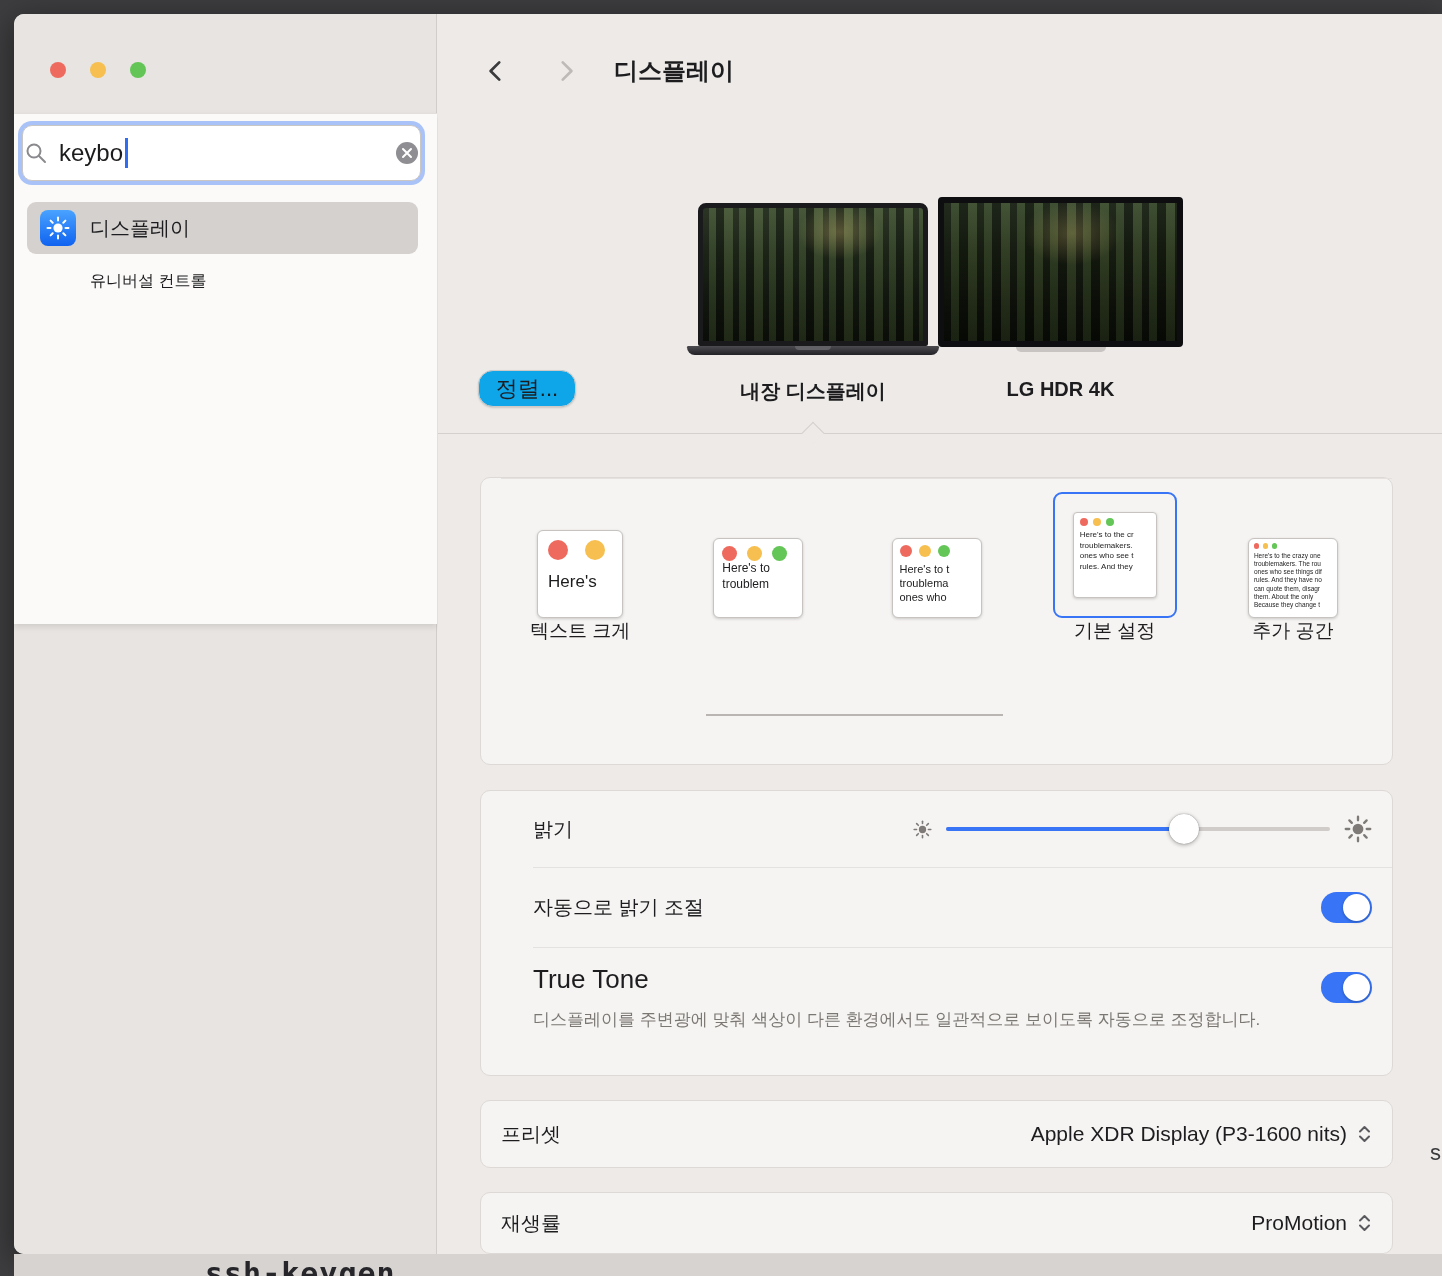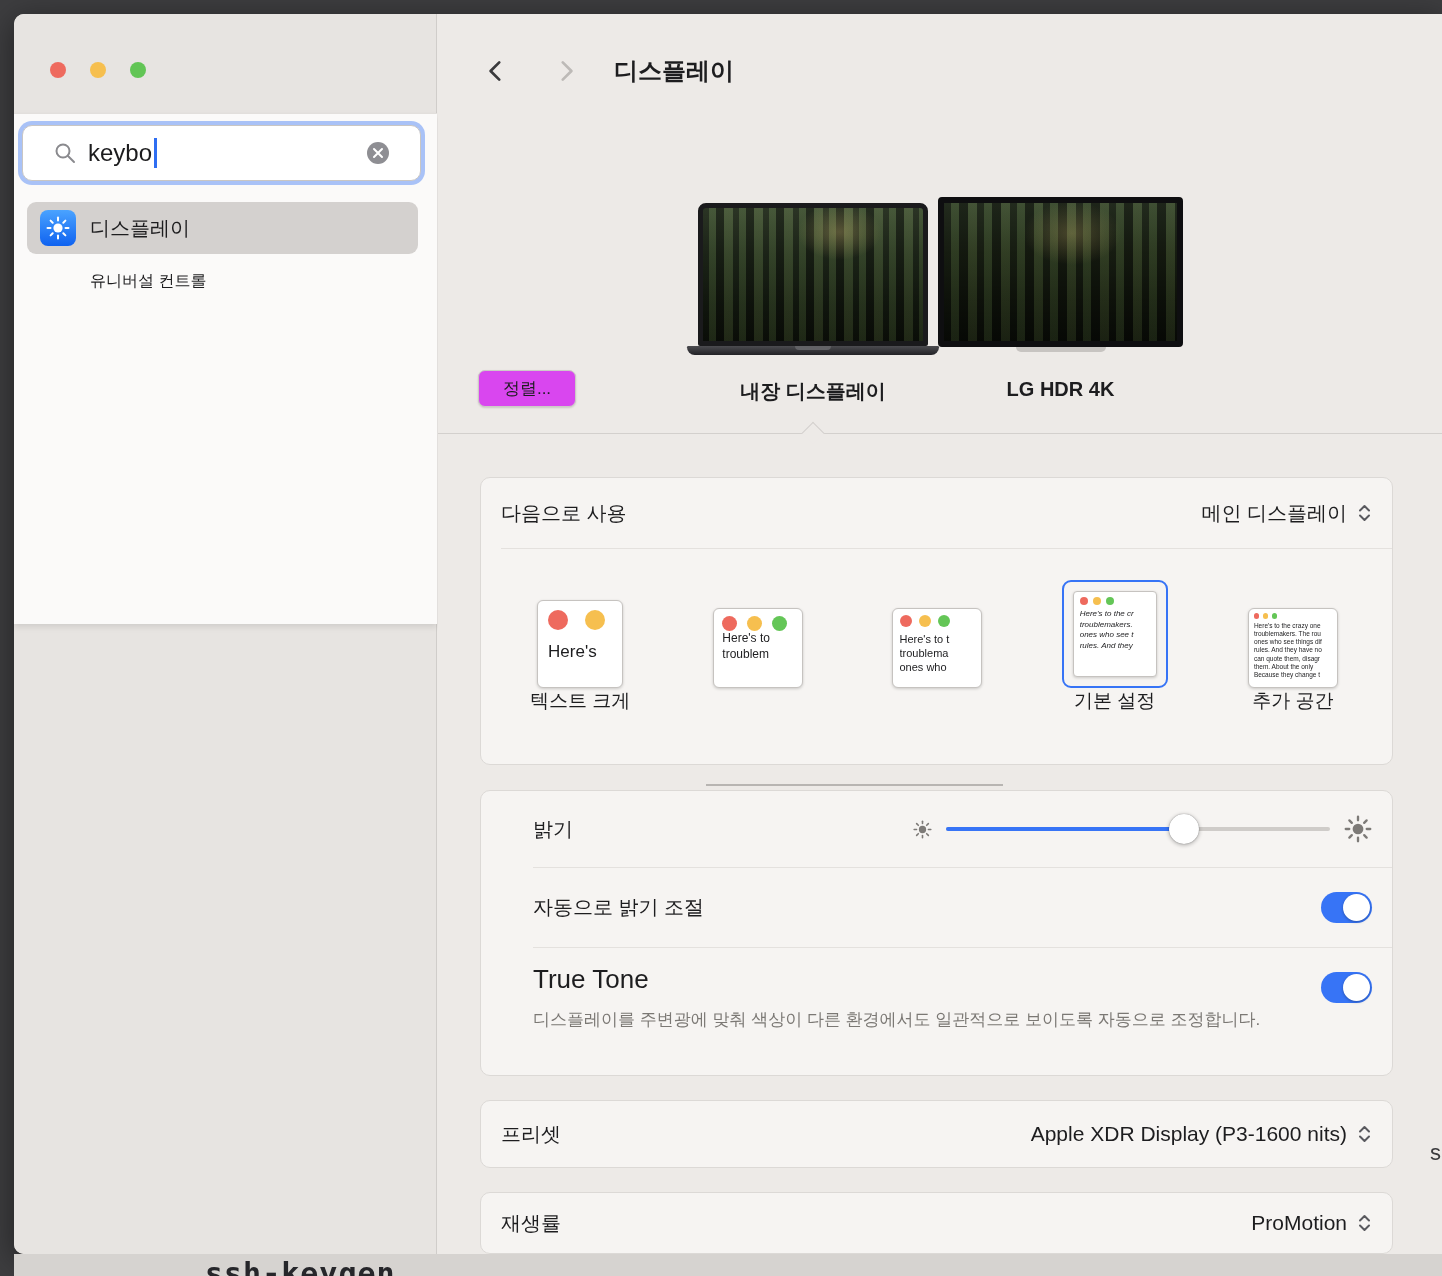--- a/index.html
+++ b/index.html
@@ -19,21 +19,21 @@
   .tl-close { background:#ee6a5e; }
   .tl-min   { background:#f6bf4f; }
   .tl-zoom  { background:#62c555; }
 
   .search-panel { position:absolute; left:0; top:99px; width:423px; height:511px;
                   background:#fbfaf9; border-top:1px solid #e2dfdc;
                   box-shadow:0 3px 6px rgba(0,0,0,.10); }
   .search-field { position:absolute; left:8px; top:11px; width:399px; height:56px;
                   background:#ffffff; border:1px solid #c9c6c3; border-radius:10px;
                   box-shadow:0 0 0 4px rgba(55,116,246,.42);
-                  display:flex; align-items:center; padding:0 30px; }
+                  display:flex; align-items:center; padding:0 1px; }
   .search-field .mag { width:24px; height:24px; color:#8a8a8e; flex:none; }
   .search-text { font-size:24px; font-weight:500; color:#1c1c1e; margin-left:11px; }
   .caret { width:2.5px; height:30px; background:#2f6ef2; margin-left:2px; }
   .clear-btn { margin-left:auto; width:24px; height:24px; flex:none; cursor:pointer; }
 
   .result-row { position:absolute; left:13px; top:88px; width:391px; height:52px;
                 background:#d4d1cf; border-radius:9px; display:flex; align-items:center;
                 padding-left:13px; }
   .result-icon { width:36px; height:36px; border-radius:8px;
                  background:linear-gradient(180deg,#4aa3ff,#0f62f0);
@@ -73,22 +73,22 @@
   .lg { position:absolute; left:500px; top:183px; width:245px; }
   .lg-screen { width:245px; height:150px; border:6px solid #0e0e10; border-radius:4px; }
   .lg-stand { width:90px; height:5px; margin:0 auto; background:#c7c4c1;
               border-radius:0 0 10px 10px; }
 
   .disp-label { position:absolute; top:364px; font-size:20px; font-weight:700; text-align:center; }
   .disp-label.built-in { left:260px; width:230px; }
   .disp-label.external { left:500px; width:245px; }
 
   .arrange-btn { position:absolute; left:40px; top:356px; width:98px; height:37px;
-                 background:#d946ef; border:1px solid #cdcac7; border-radius:7px;
-                 box-shadow:0 1px 2px rgba(0,0,0,.15); font-size:17px;
+                 background:#0ea5e9; border:1px solid #cdcac7; border-radius:15px;
+                 box-shadow:0 1px 2px rgba(0,0,0,.15); font-size:22px;
                  display:flex; align-items:center; justify-content:center; }
 
   .main-divider { position:absolute; left:0; right:0; top:419px; height:1px; background:#d3d0cd; }
   .notch { position:absolute; left:367px; top:411px; width:16px; height:16px;
            transform:rotate(45deg); background:#edeae7;
            border-left:1px solid #d3d0cd; border-top:1px solid #d3d0cd; }
 
   
   .panel { position:absolute; left:42px; width:913px; background:#f6f4f2;
            border:1px solid #dcd9d6; border-radius:10px; }
@@ -127,21 +127,21 @@
   .c1 .preview { font-size:17px; margin-top:12px; }
 
   .c2 .card { width:90px; height:80px; padding:7px 0 0 8px; }
   .c2 .dots { gap:10px; } .c2 .dot { width:15px; height:15px; }
   .c2 .preview { font-size:12px; line-height:1.3; }
 
   .c3 .card { width:90px; height:80px; padding:6px 0 0 7px; }
   .c3 .dots { gap:7px; } .c3 .dot { width:12px; height:12px; }
   .c3 .preview { font-size:11px; line-height:1.28; margin-top:5px; }
 
-  .sel-frame { border:2.5px solid #3774f6; border-radius:9px; padding:9px;font-style:italic; }
+  .sel-frame { border:2.5px solid #3774f6; border-radius:9px; padding:18px; }
   .c4 .card { width:84px; height:86px; padding:5px 0 0 6px; border-radius:4px; }
   .c4 .dots { gap:5px; } .c4 .dot { width:8px; height:8px; }
   .c4 .preview { font-size:8px; line-height:1.32; margin-top:4px; }
 
   .c5 .card { width:90px; height:80px; padding:4px 0 0 5px; }
   .c5 .dots { gap:3.5px; } .c5 .dot { width:5.5px; height:5.5px; }
   .c5 .preview { font-size:6.5px; line-height:1.28; margin-top:3px; }
 
   
   .row-bright { height:76px; }
@@ -245,30 +245,20 @@
     </div>
     <div class="disp-label built-in">내장 디스플레이</div>
     <div class="disp-label external">LG HDR 4K</div>
 
     <div class="arrange-btn">정렬...</div>
 
     <div class="main-divider"></div>
     <div class="notch"></div>
 
     <div class="panel panel-1">
-      <div class="row row-use">
-        <span class="row-label">다음으로 사용</span>
-        <span class="value-group">
-          <span class="val">메인 디스플레이</span>
-          <svg class="stepper" viewBox="0 0 15 24">
-            <polyline points="3,9.5 7.5,5 12,9.5" fill="none" stroke="currentColor" stroke-width="2" stroke-linecap="round" stroke-linejoin="round"></polyline>
-            <polyline points="3,14.5 7.5,19 12,14.5" fill="none" stroke="currentColor" stroke-width="2" stroke-linecap="round" stroke-linejoin="round"></polyline>
-            </svg>
-        </span>
-      </div>
       <div class="hr"></div>
 
       <div class="scaling">
         <div class="cards">
           <div class="scale-col c1">
             <div class="card">
               <div class="dots">
                 <span class="dot dr"></span>
                   <span class="dot dy"></span>
                   <span class="dot dg"></span>

